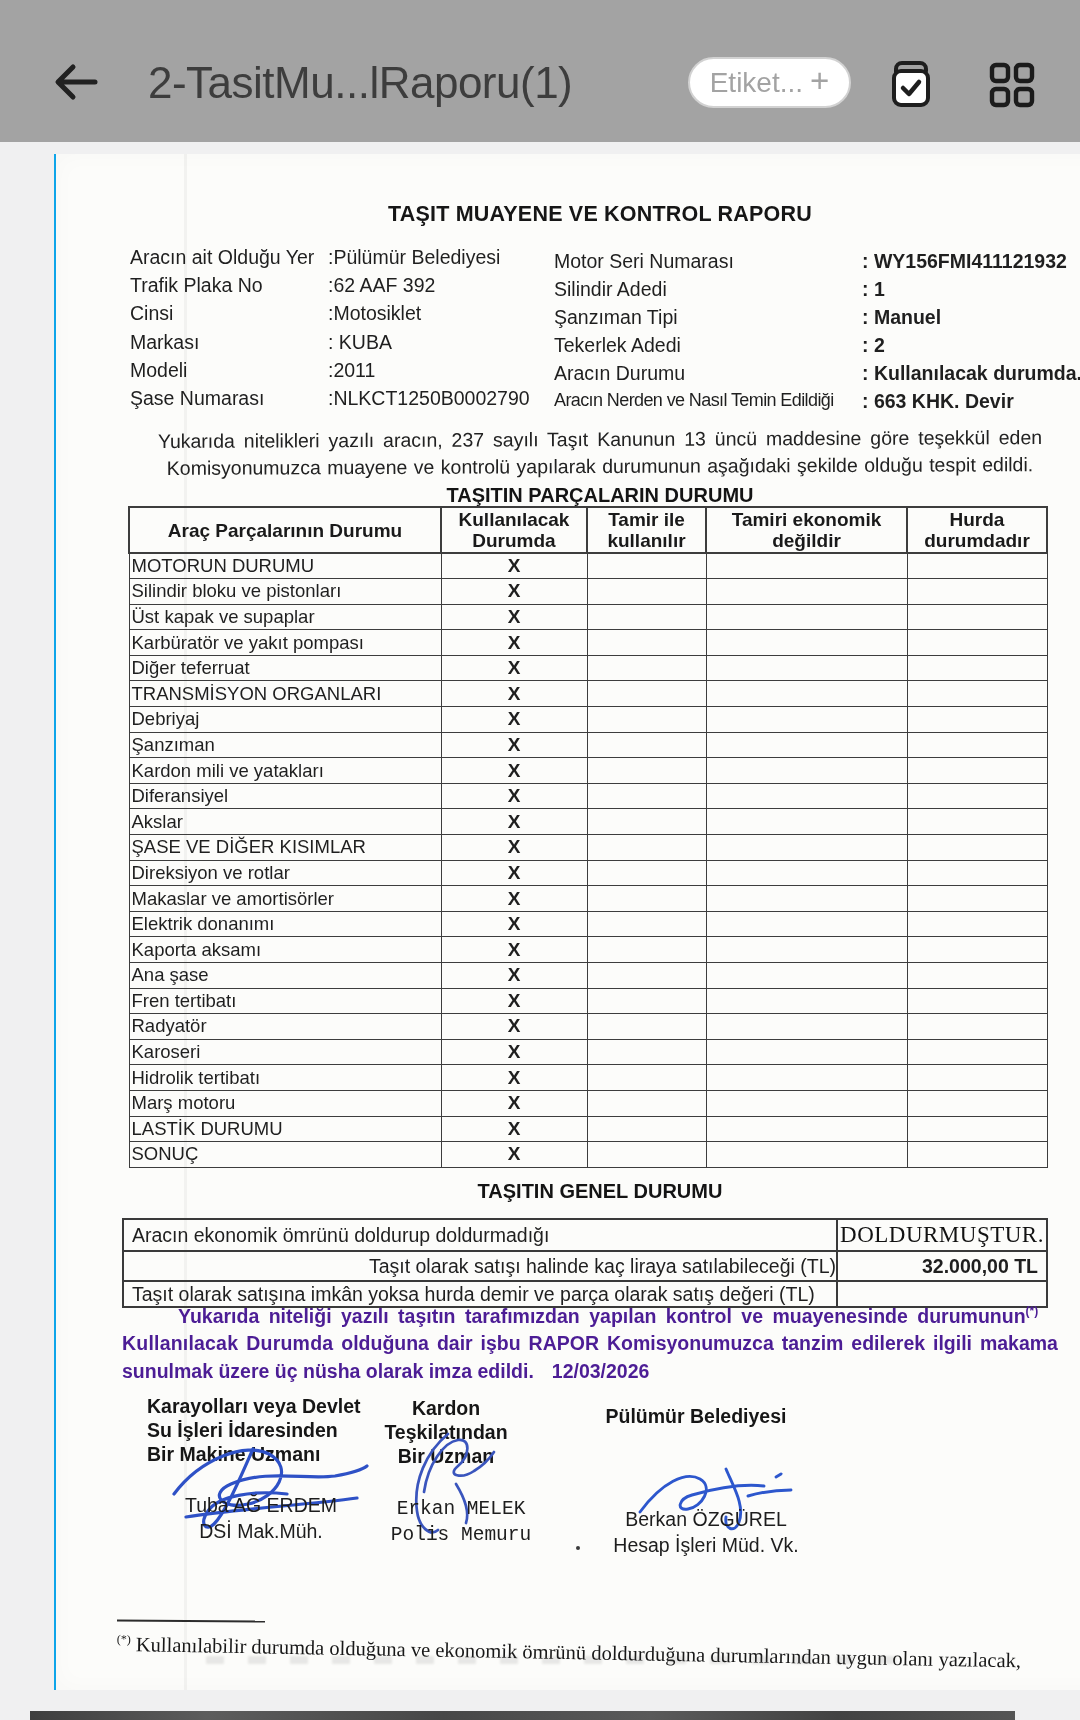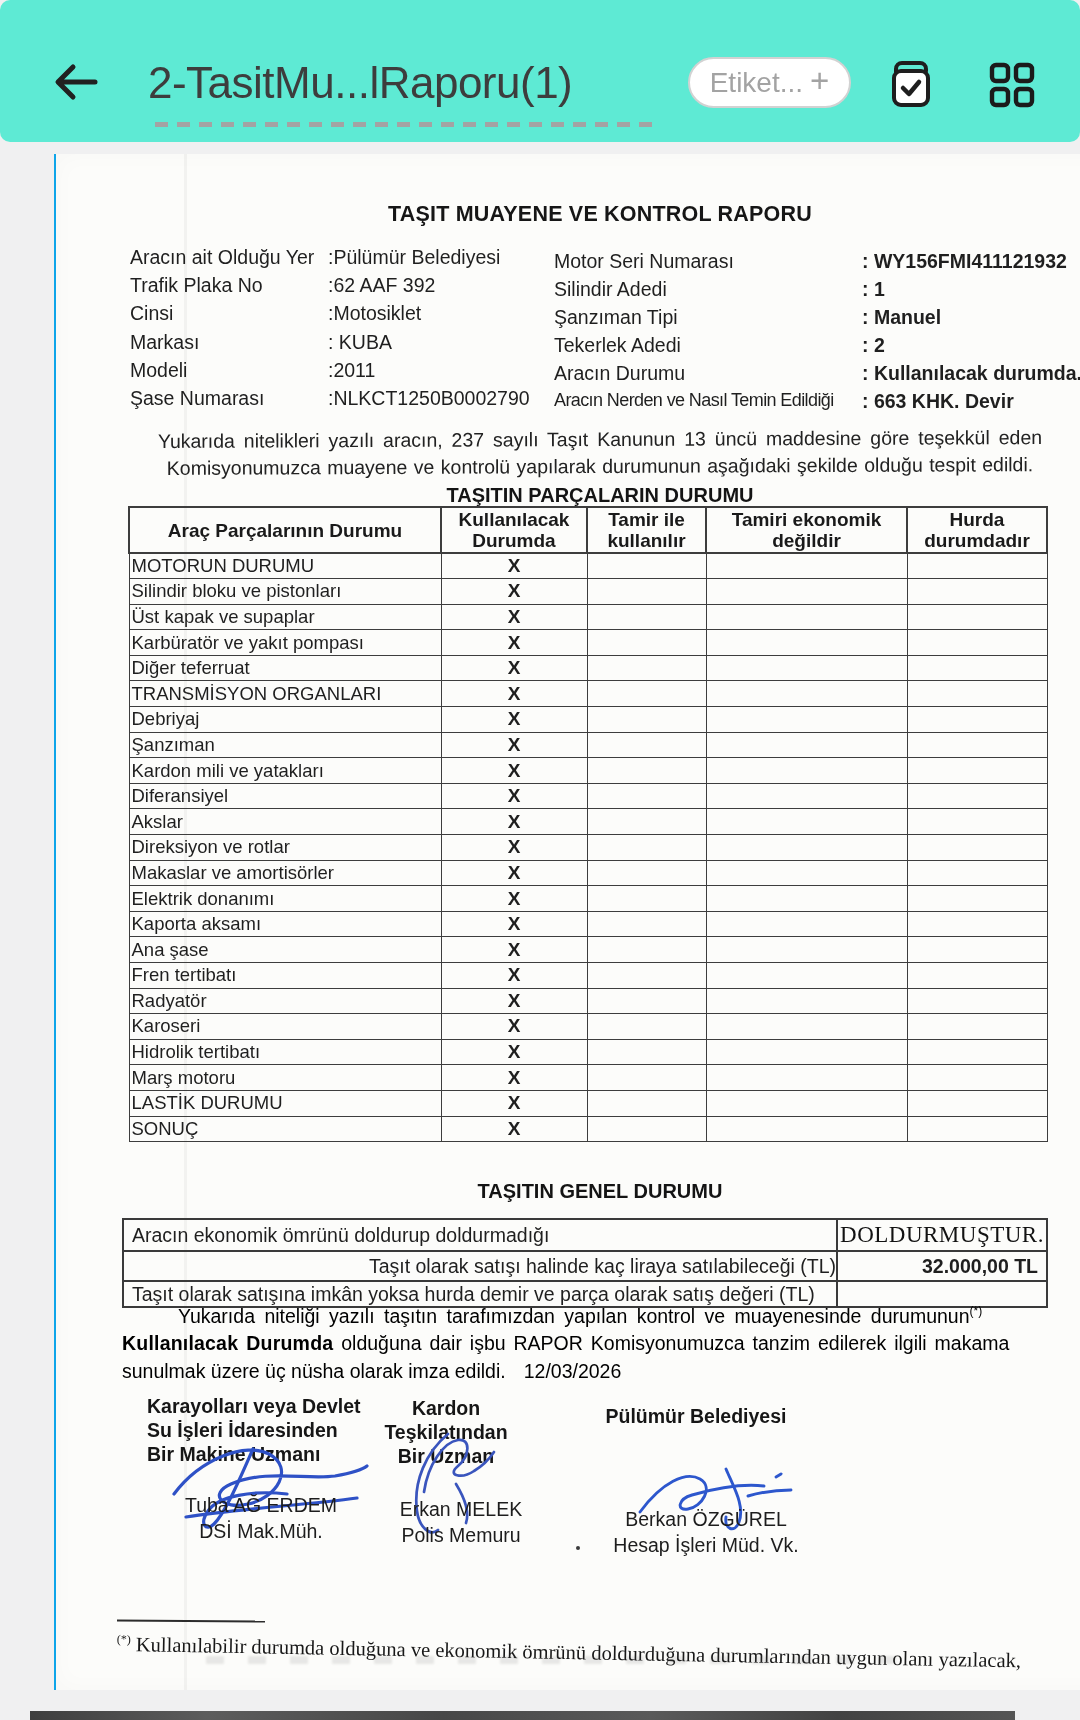--- a/index.html
+++ b/index.html
@@ -4,21 +4,21 @@
 <style>
   * { margin:0; padding:0; box-sizing:border-box; }
   html,body { width:1080px; height:1720px; }
   body {
     position:relative; overflow:hidden; background:#f0f0f1;
     font-family:"Liberation Sans","DejaVu Sans",sans-serif;
     -webkit-font-smoothing:antialiased;
   }
 
   
-  .appbar { position:absolute; left:0; top:0; width:1080px; height:142px; background:#5eead4; z-index:5;border-radius:10px; }
+  .appbar { position:absolute; left:0; top:0; width:1080px; height:142px; background:#a3a3a3; z-index:5; }
   .back-btn { position:absolute; left:52px; top:58px; width:48px; height:48px; }
   .app-title {
     position:absolute; left:148px; top:58px; width:520px; height:56px;
     font-size:44px; color:#3d3d3d; letter-spacing:-0.5px; white-space:nowrap; overflow:hidden;
   }
   .title-dashes {
     position:absolute; left:155px; top:122px; width:500px; height:5px;
     background:repeating-linear-gradient(90deg,#a3a3a3 0 13px,transparent 13px 22px);
   }
   .etiket-chip {
@@ -80,40 +80,40 @@
   .genel-table td.g-label { padding-left:8px; white-space:nowrap; }
   .genel-table td.g-value { text-align:center; }
   .genel-table td.g-value.serif-caps { font-family:"Liberation Serif","DejaVu Serif",serif;
     font-size:23px; letter-spacing:0.5px; color:#121212; }
   .genel-table td.g-value.bold-right { text-align:right; font-weight:bold; padding-right:8px; }
   .genel-table tr:nth-child(1) td { height:32px; }
   .genel-table tr:nth-child(2) td { height:30px;text-align:right; }
   .genel-table tr:nth-child(3) td { height:26px; }
 
   
-  .closing-line { position:absolute; left:66px; white-space:nowrap; font-size:19.5px; color:#000000; }
+  .closing-line { position:absolute; left:66px; white-space:nowrap; font-size:19.5px; color:#4c1d95;font-weight:bold; }
   .cl-1 { top:1150px; padding-left:56px; word-spacing:4px; }
   .cl-2 { top:1178px; word-spacing:2.5px; }
   .cl-3 { top:1206px; }
   .closing-line sup { font-size:12px; }
   .cl-2 b { letter-spacing:0.2px; }
   .closing-date { margin-left:18px; }
 
   
   .sig-head { position:absolute; font-size:19.5px; font-weight:bold; line-height:24px; color:#161616; }
   .sig-head-1 { left:91px;  top:1240px; text-align:left; }
   .sig-head-2 { left:300px; top:1242px; width:180px; text-align:center; }
   .sig-head-3 { left:540px; top:1250px; width:200px; text-align:center; white-space:nowrap; }
   .sig-svg { position:absolute; }
   .sig-1 { left:100px; top:1278px; }
   .sig-2 { left:330px; top:1268px; }
   .sig-3 { left:572px; top:1302px; }
   .sig-name { position:absolute; text-align:center; font-size:19.5px; line-height:26px; color:#1d1d1d; }
   .sig-name-1 { left:98px;  top:1338px; width:214px; }
-  .sig-name-2 { left:308px; top:1342px; width:194px; }
+  .sig-name-2 { left:308px; top:1342px; width:194px;font-family:Liberation Mono, monospace; }
   .sig-name-3 { left:528px; top:1352px; width:244px; }
   .stray-dot { position:absolute; left:520px; top:1392px; width:4px; height:4px;
     background:#3a3a3a; border-radius:50%; }
 
   
   .footnote-rule { position:absolute; left:61px; top:1466px; width:148px; border-top:2.5px solid #2c2c2c;
     transform:rotate(0.4deg); }
   .footnote { position:absolute; left:61px; top:1478px; white-space:nowrap;
     font-family:"Liberation Serif","DejaVu Serif",serif; font-size:20.5px; color:#181818;
     transform:rotate(1.05deg); transform-origin:left top; }
@@ -326,20 +326,27 @@
           <td class="mark"></td>
         </tr>
         <tr>
           <td class="lbl">Akslar</td>
           <td class="mark">X</td>
           <td class="mark"></td>
           <td class="mark"></td>
           <td class="mark"></td>
         </tr>
         <tr>
+          <td class="lbl">ŞASE VE DİĞER KISIMLAR</td>
+          <td class="mark">X</td>
+          <td class="mark"></td>
+          <td class="mark"></td>
+          <td class="mark"></td>
+        </tr>
+        <tr>
           <td class="lbl">Direksiyon ve rotlar</td>
           <td class="mark">X</td>
           <td class="mark"></td>
           <td class="mark"></td>
           <td class="mark"></td>
         </tr>
         <tr>
           <td class="lbl">Makaslar ve amortisörler</td>
           <td class="mark">X</td>
           <td class="mark"></td>

